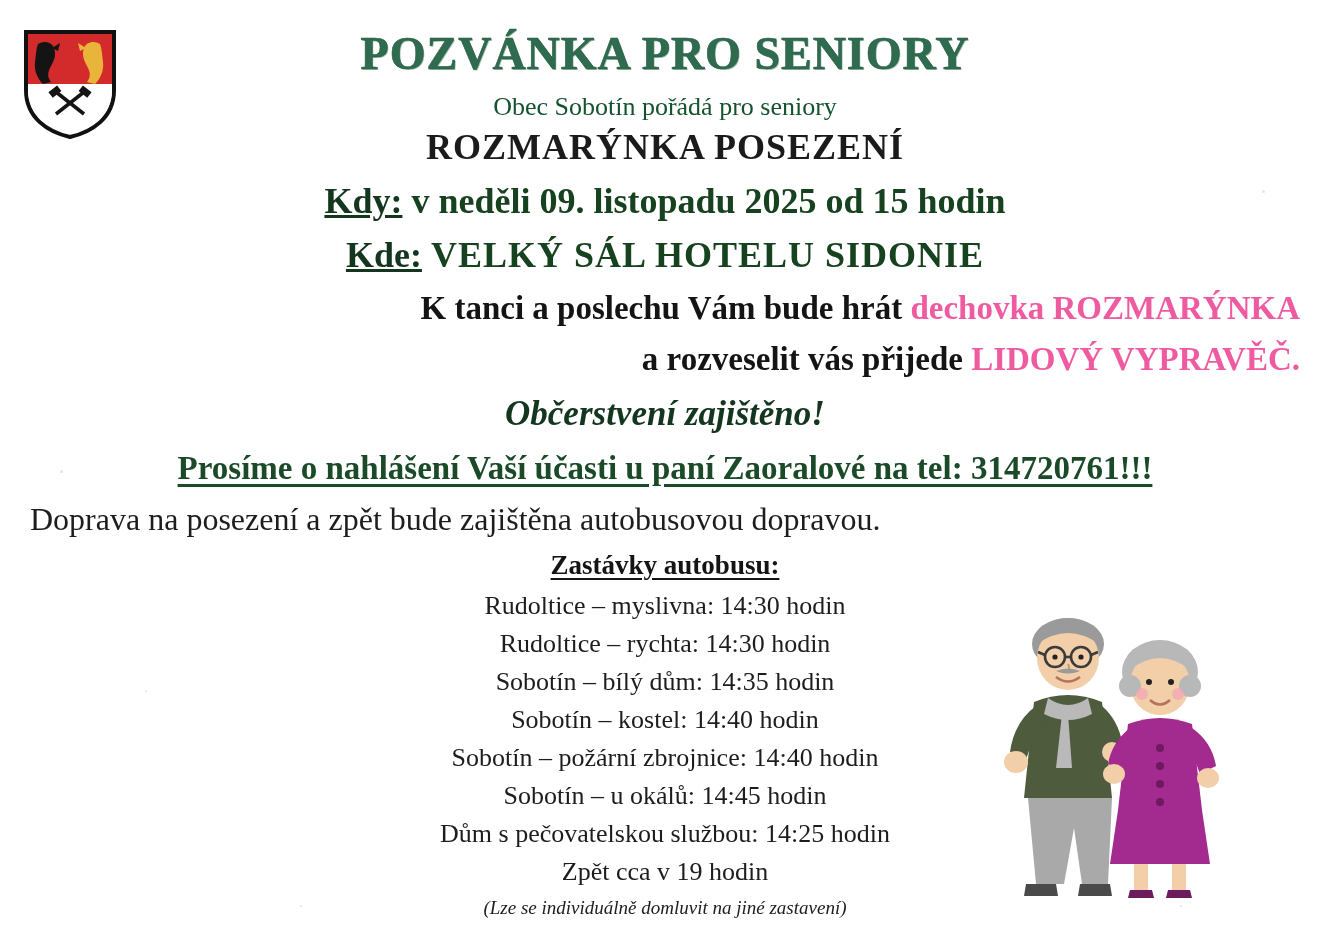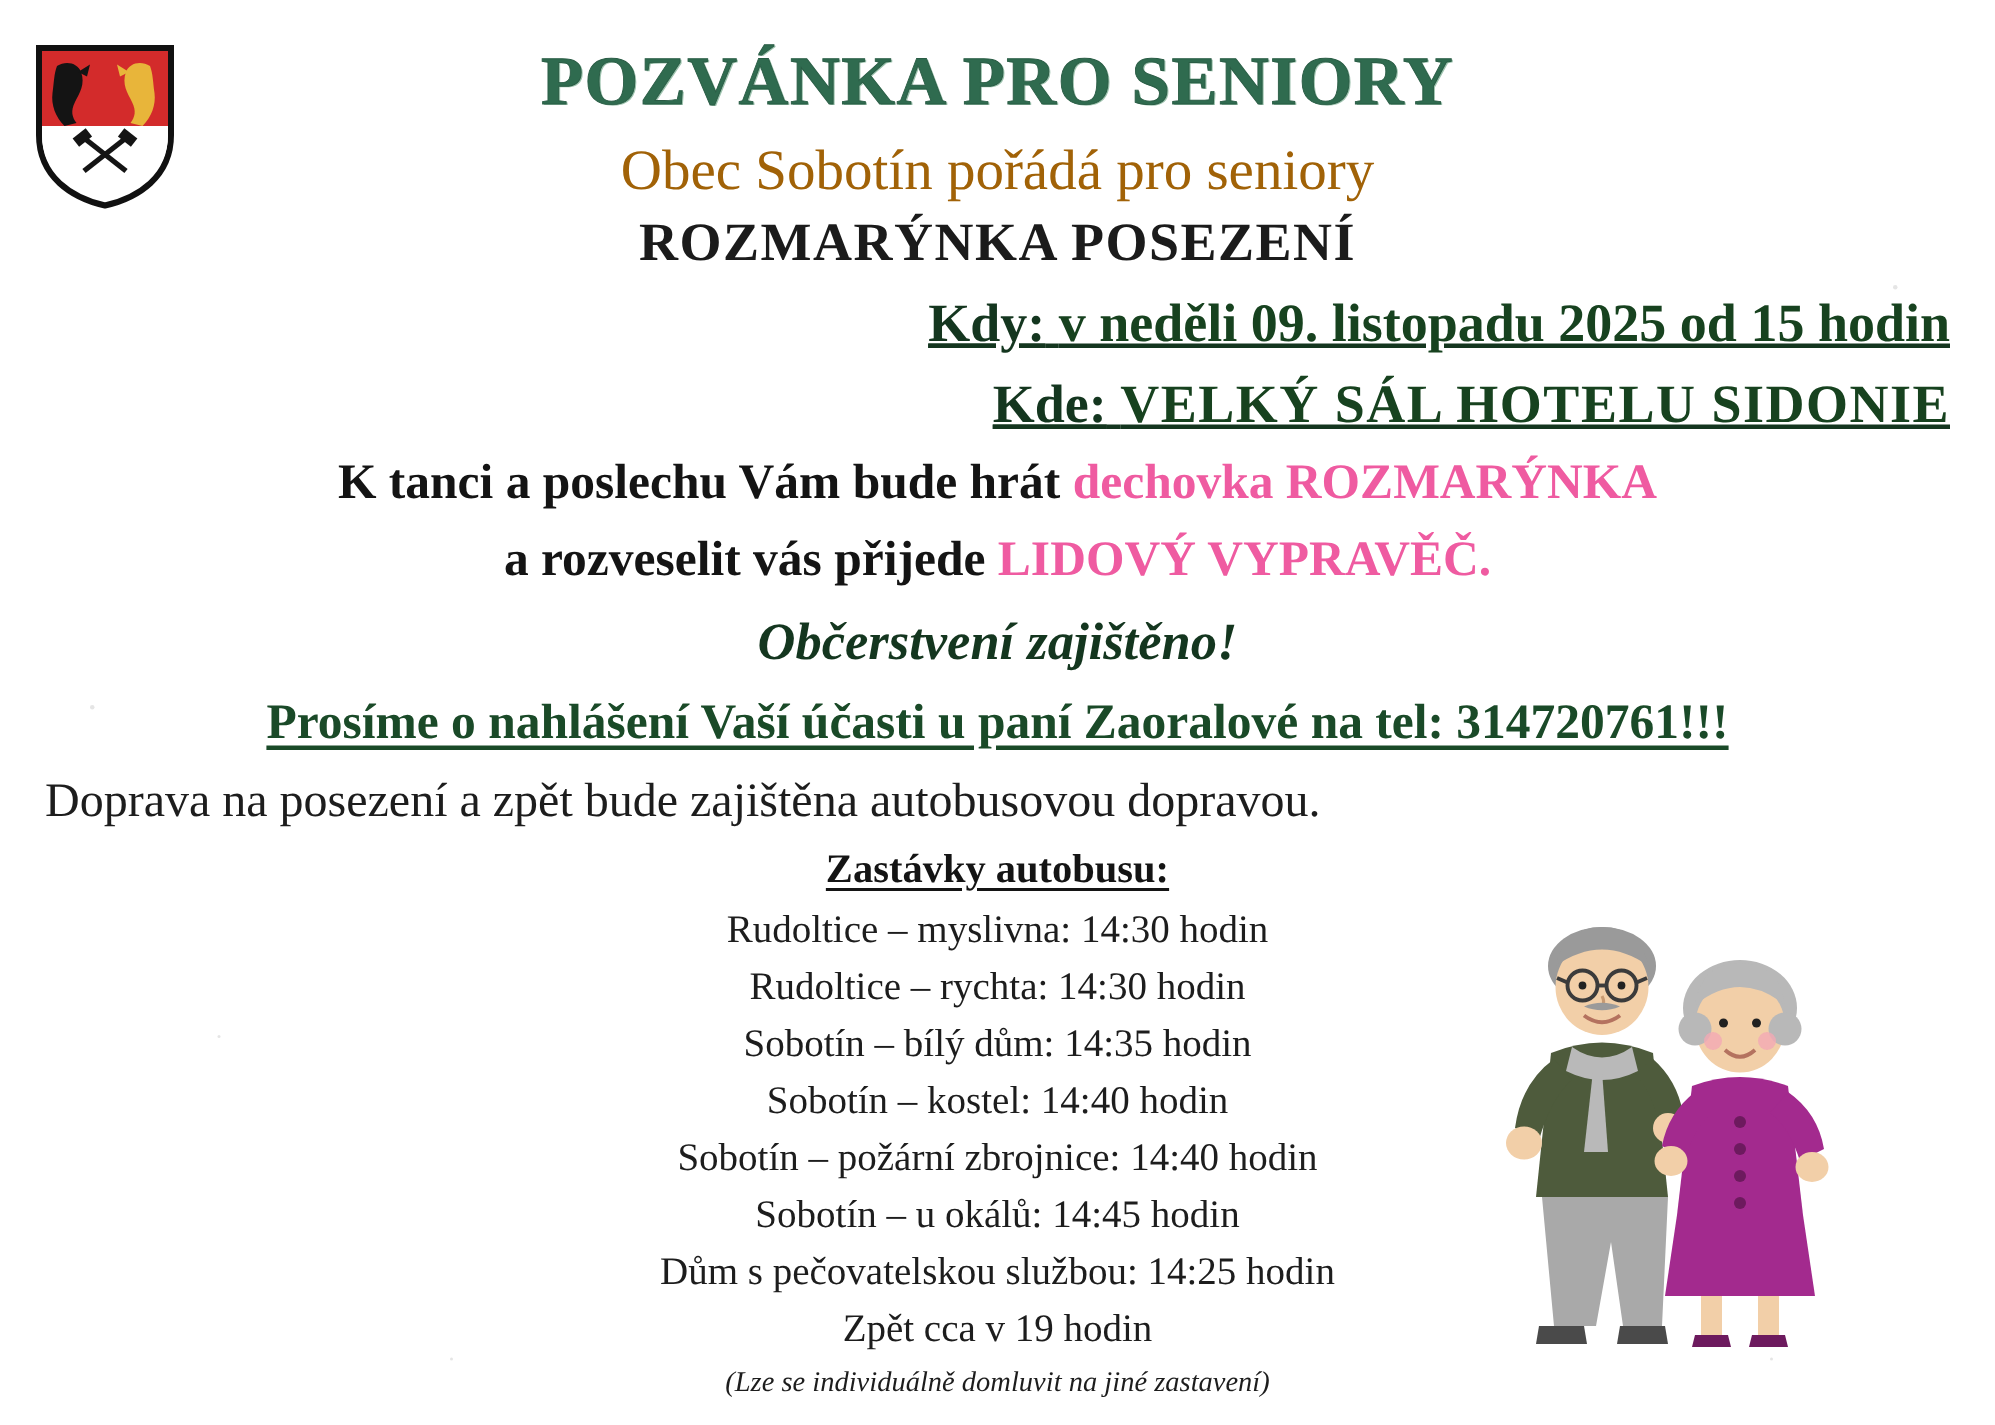--- a/index.html
+++ b/index.html
@@ -43,51 +43,50 @@
     letter-spacing: 1px;
     color: #2f6b4f;
     margin: 12px 0 4px 0;
     line-height: 1.05;
     text-shadow: 1px 1px 0 #9dc3ae;
     -webkit-text-stroke: 0.6px #2a5c45;
   }
 
   .subtitle1 {
     text-align: center;
-    font-size: 38px;
+    font-size: 26px;
     margin-top: 14px;
-    color: #a16207;
+    color: #14532d;
   }
   .subtitle2 {
     text-align: center;
     font-size: 36px;
     font-weight: bold;
     margin-top: 4px;
     letter-spacing: 1px;
     color: #1b1b1b;
   }
 
   .line-when,
   .line-where {
-    text-align: right;
+    text-align: center;
     font-size: 36px;
     font-weight: bold;
     margin-top: 12px;
     color: #14361f;
-    text-decoration: underline;
   }
   .label-u {
     text-decoration: underline;
   }
   .when-value { color: #17421f; }
   .where-value { color: #17421f; letter-spacing: 1px; }
 
   .line-music,
   .line-teller {
-    text-align: center;
+    text-align: right;
     font-size: 33px;
     font-weight: bold;
     margin-top: 14px;
     color: #141414;
   }
   .pink { color: #ef5ba1; }
 
   .line-refresh {
     text-align: center;
     font-size: 35px;

